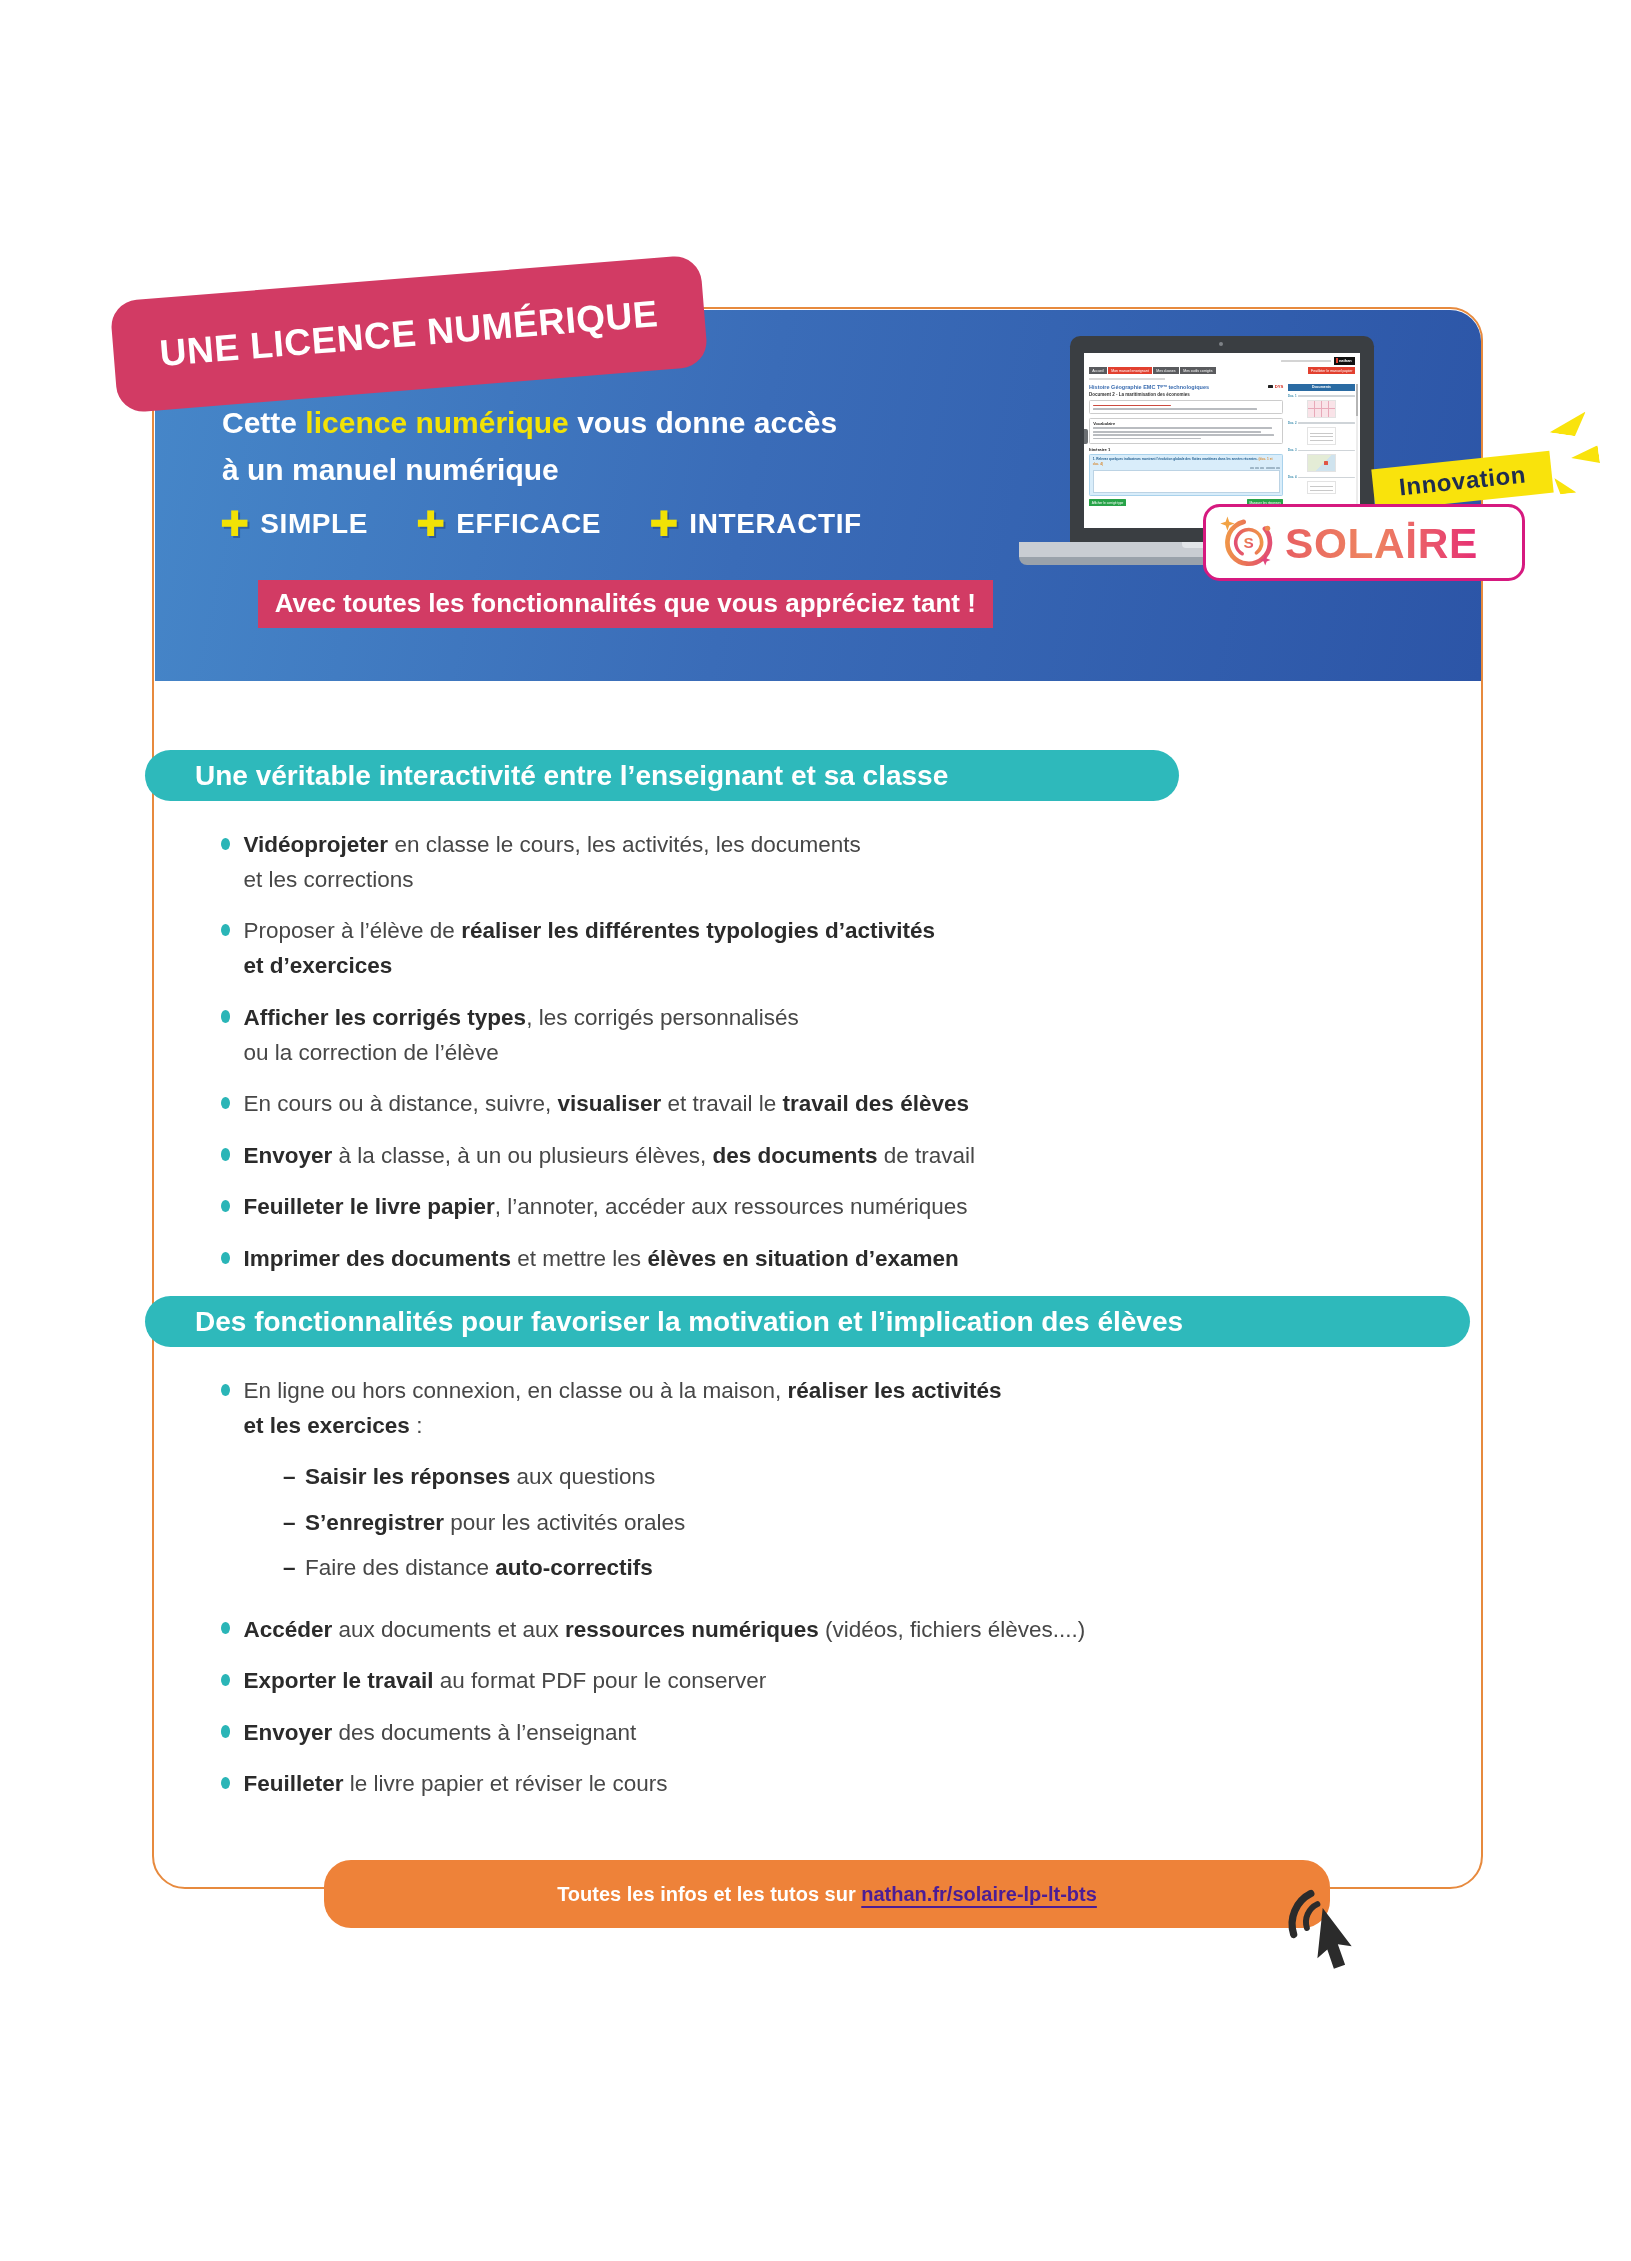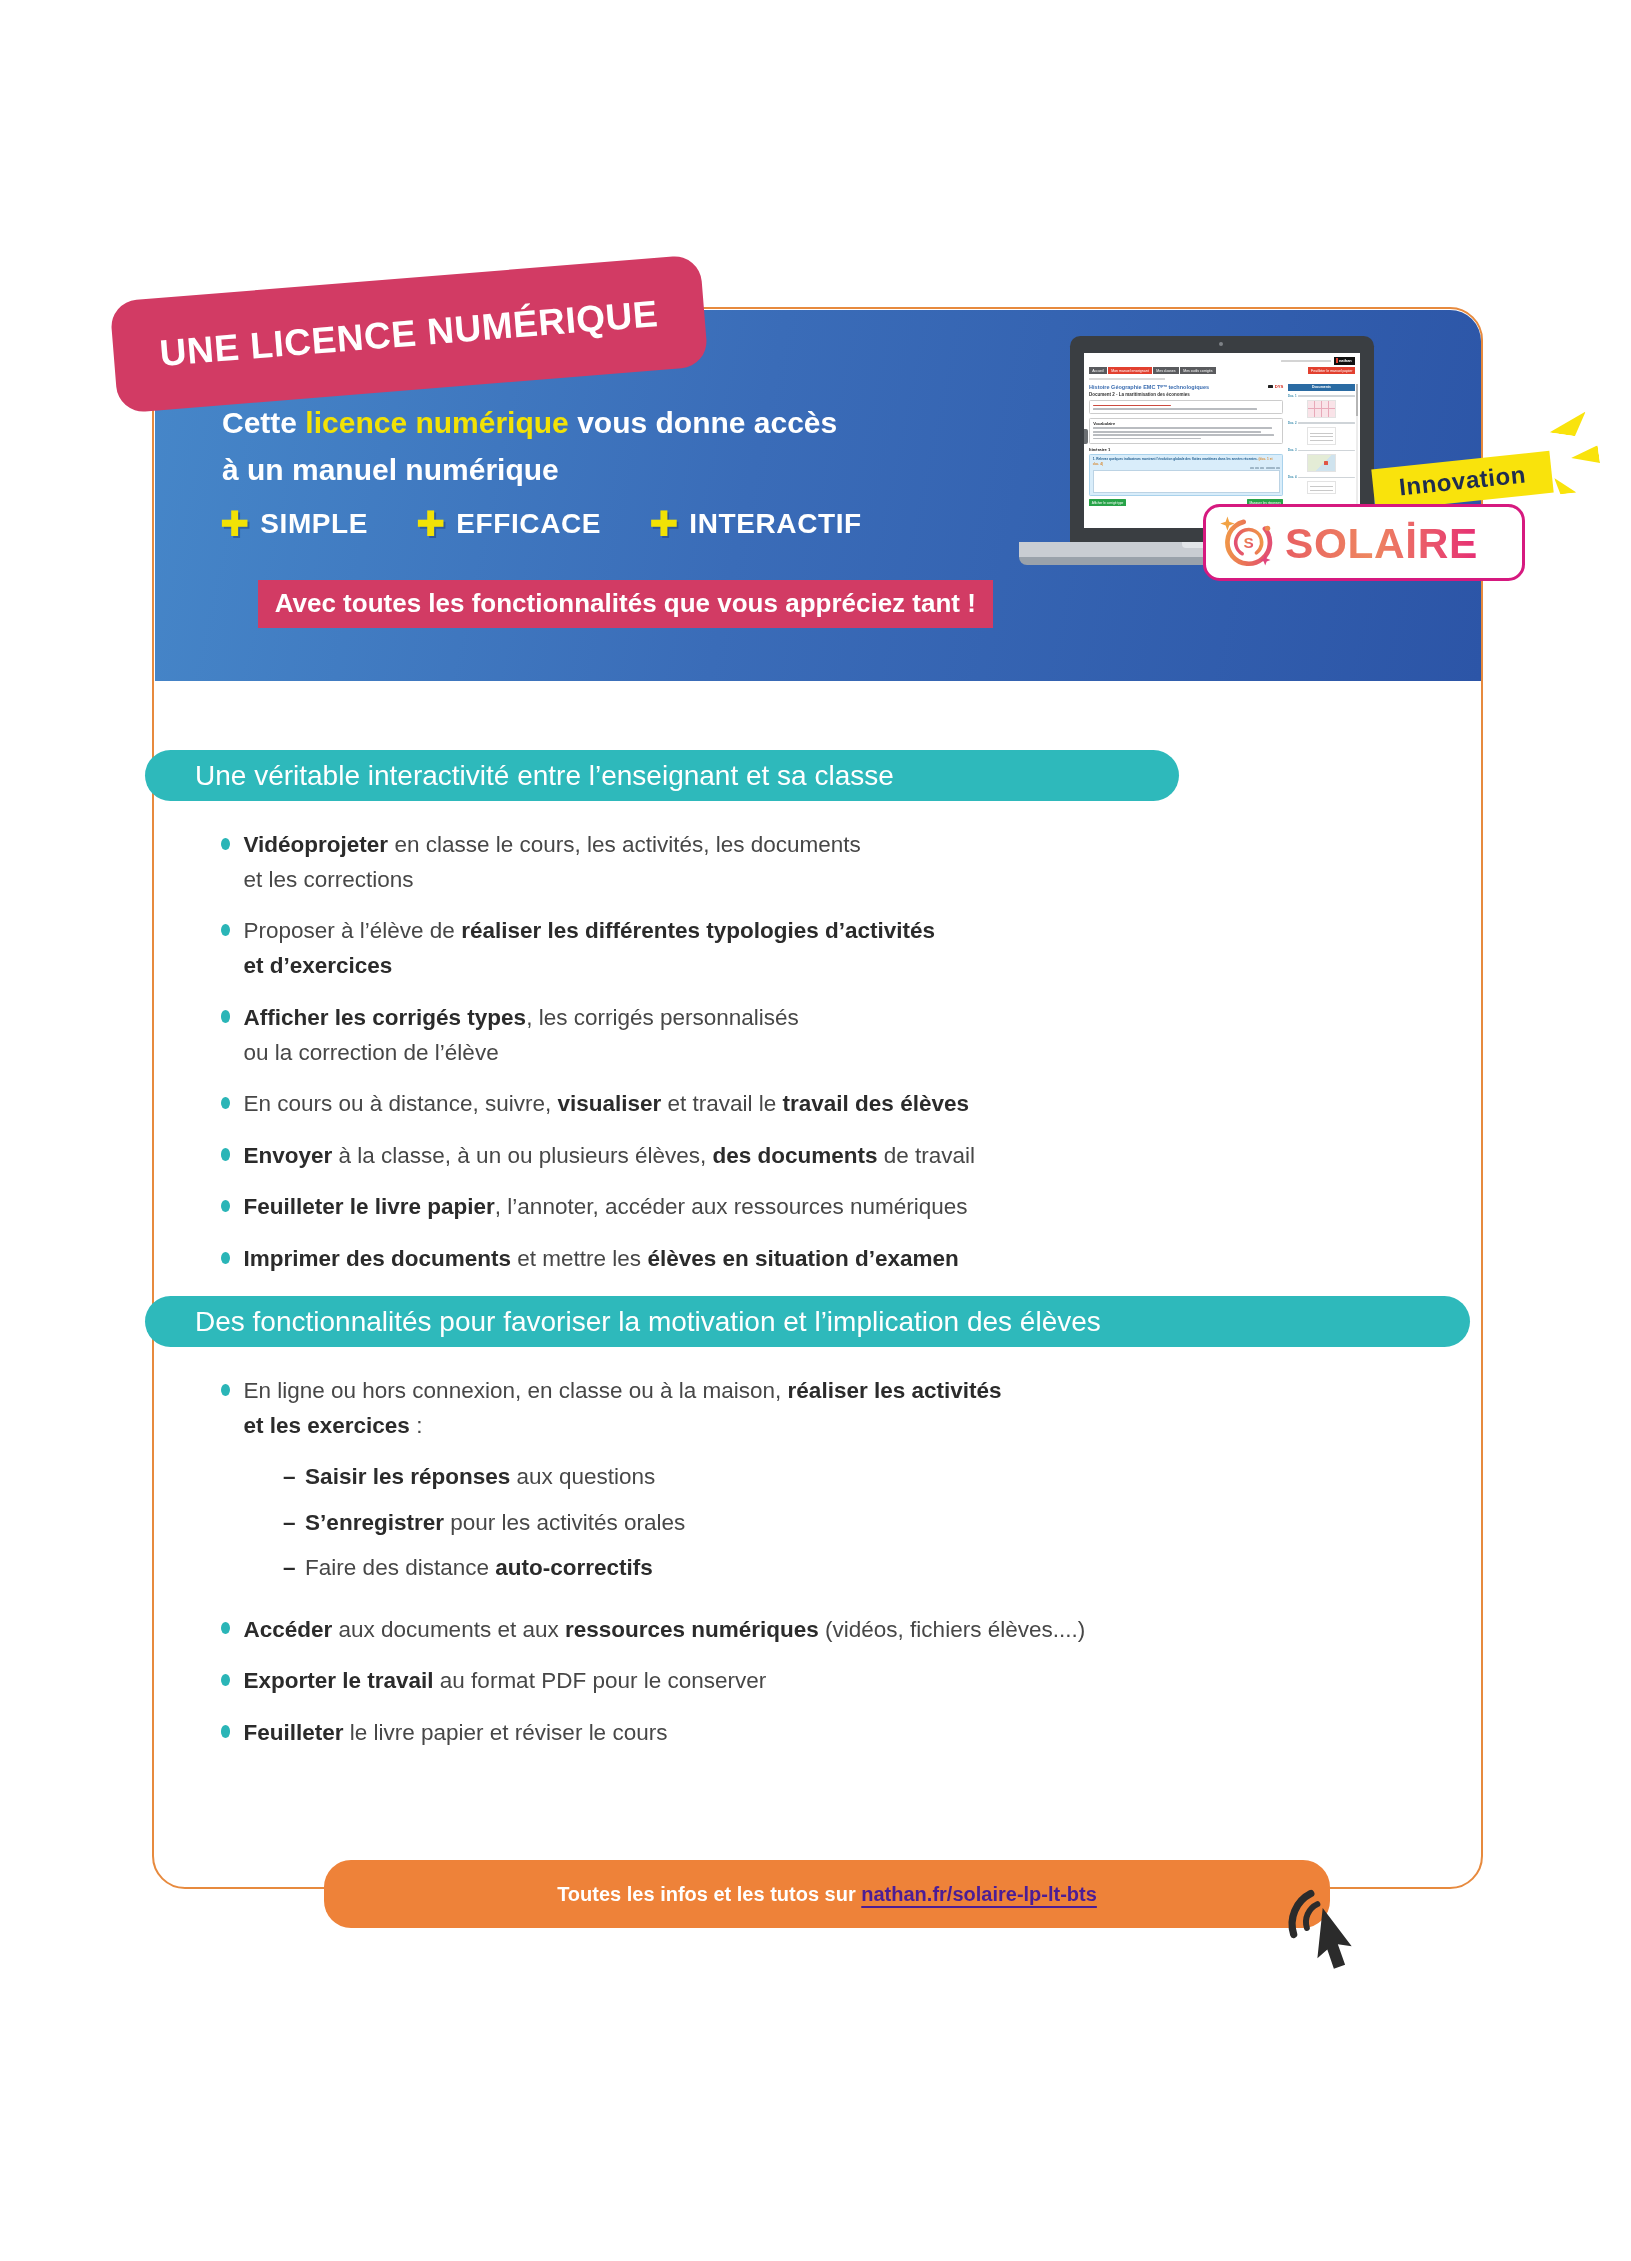--- a/index.html
+++ b/index.html
@@ -95,21 +95,21 @@
   .spark.s2{left:1571px;top:447px;width:28px;height:18px;clip-path:polygon(0 50%,100% 0,100% 100%);transform:rotate(-8deg);}
   .spark.s3{left:1555px;top:477px;width:20.6px;height:16.7px;clip-path:polygon(0 0,100% 100%,22% 100%);transform:rotate(-6deg);}
   .solaire{position:absolute;left:1203px;top:504px;width:322px;height:77px;background:#fff;
            border:3.2px solid #d6197f;border-radius:16.7px;display:flex;align-items:center;justify-content:center;
            gap:7.7px;z-index:5;box-sizing:border-box;}
 
   
   .section{position:absolute;left:145px;width:1343px;z-index:1;}
   .sec0{top:750px;}
   .sec1{top:1296px;}
-  .pill{background:#2eb9bb;border-radius:28px;color:#fff;font-weight:400;font-size:28px;height:51px;
+  .pill{background:#2eb9bb;border-radius:28px;color:#fff;font-weight:700;font-size:28px;height:51px;
         display:flex;align-items:center;padding:0 26px 0 50px;box-sizing:border-box;white-space:nowrap;}
   .pill.w1{width:1034px;}
   .pill.w2{width:1325px;}
   .blist{margin:27px 0 0 76px;width:1118px;font-size:22.5px;color:#474747;}
   .bullet{display:flex;margin-bottom:16.7px;}
   .dot{flex:none;width:9px;height:12.2px;border-radius:50%;background:#2ab5b7;margin:9.6px 13.5px 0 0;}
   .btxt{white-space:pre-wrap;line-height:1.55;}
   .btxt b{color:#2b2b2b;}
   .subwrap{margin:1.3px 0 27px 62px;}
   .sub{display:flex;margin-bottom:10.3px;}
@@ -350,20 +350,24 @@
         <div class="bullet">
           <span class="dot"></span>
           <span class="btxt"><b>Accéder</b><span> aux documents et aux </span><b>ressources numériques</b><span> (vidéos, fichiers élèves....)</span></span>
         </div>
         <div class="bullet">
           <span class="dot"></span>
           <span class="btxt"><b>Exporter le travail</b><span> au format PDF pour le conserver</span></span>
         </div>
         <div class="bullet">
           <span class="dot"></span>
+          <span class="btxt"><b>Envoyer</b><span> des documents à l’enseignant</span></span>
+        </div>
+        <div class="bullet">
+          <span class="dot"></span>
           <span class="btxt"><b>Feuilleter</b><span> le livre papier et réviser le cours</span></span>
         </div>
       </div>
   </div>
 
   <div class="banner">
     <span>Toutes les infos et les tutos sur </span>
     <a>nathan.fr/solaire-lp-lt-bts</a>
   </div>
 

